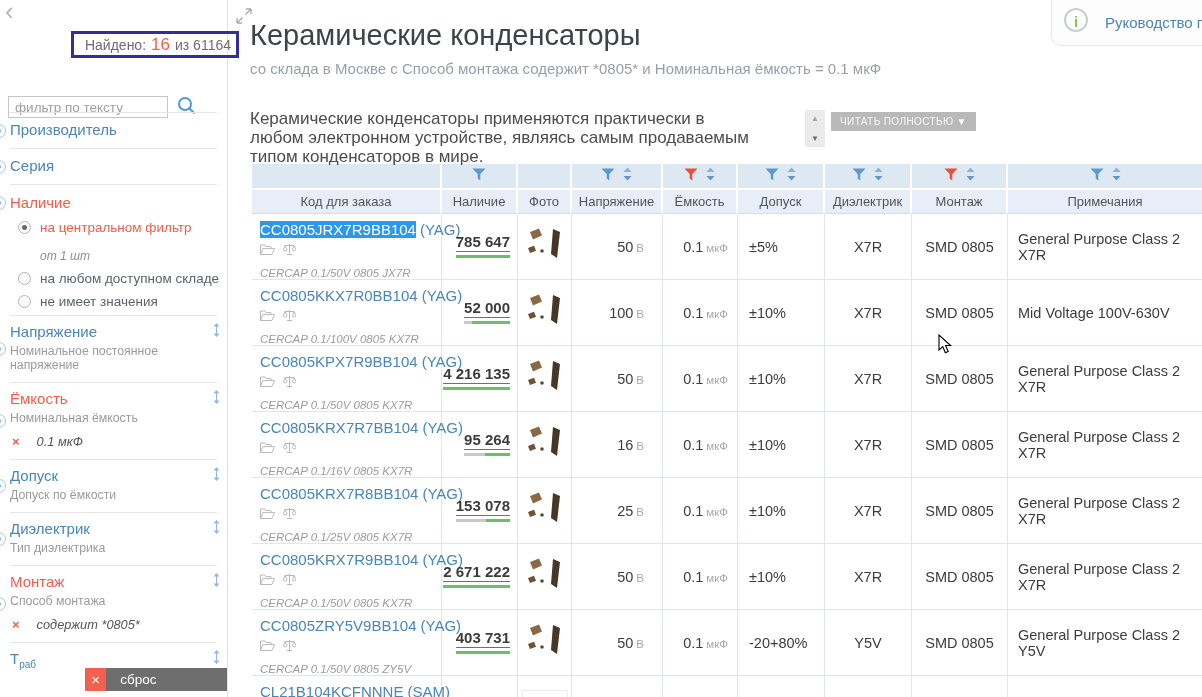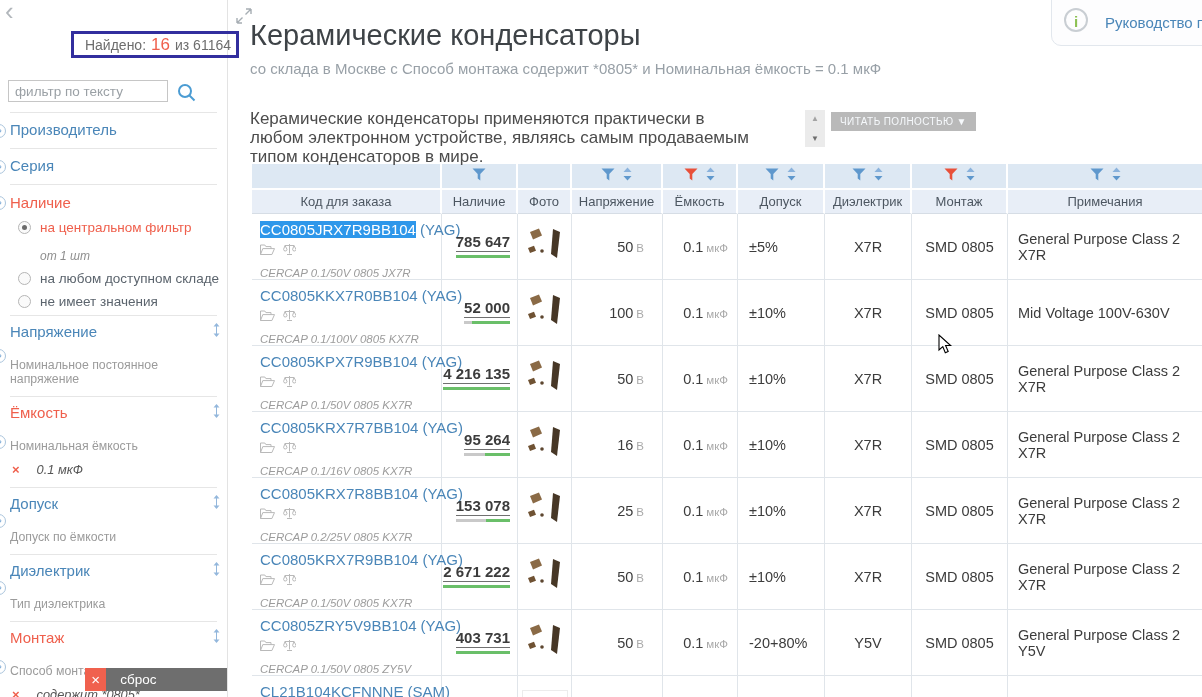--- a/index.html
+++ b/index.html
@@ -4,21 +4,21 @@
 <style>
   *{box-sizing:border-box;}
   body{margin:0;font-family:"Liberation Sans","DejaVu Sans",sans-serif;background:#fff;}
   .page{position:relative;width:1202px;height:697px;overflow:hidden;background:#fff;}
 
   
   .sidebar{position:absolute;left:0;top:0;width:228px;height:697px;border-right:1px solid #e3e3e3;}
   .collapse{position:absolute;left:5px;top:-4px;font-size:26px;color:#b2b7bc;cursor:pointer;}
   .found{position:absolute;left:71px;top:31px;width:168px;height:27px;border:3px solid #322e9e;display:flex;align-items:center;justify-content:flex-end;gap:5px;padding-right:5px;font-size:14px;color:#6d6d6d;white-space:nowrap;}
   .f-cnt{color:#ef5f4c;font-size:17px;}
-  .filter-row{position:absolute;left:8px;top:80px;display:flex;align-items:flex-end;gap:9px;}
+  .filter-row{position:absolute;left:8px;top:96px;display:flex;align-items:flex-start;gap:9px;}
   .tfilter{width:160px;height:22px;border:1px solid #c6c6c6;font-size:13.5px;color:#444;padding:0 6px;outline:none;font-family:inherit;}
   .tfilter::placeholder{color:#9aa0a5;}
   .mag svg{display:block;}
   .side-scroll{position:absolute;left:0;top:112px;right:0;}
   hr.sep{border:none;border-top:1px solid #e6e6e6;margin:0 10px;}
   .slink{position:relative;padding:8px 0 9px 10px;}
   .slink a{color:#4a86b8;font-size:15px;text-decoration:none;cursor:pointer;}
   .badge{position:absolute;left:-8px;top:50%;transform:translateY(-50%);width:14px;height:14px;border:1px solid #a9c4dc;border-radius:50%;background:#fff;color:#6fa1d2;font-size:10px;line-height:12px;text-align:center;}
   .avail{position:relative;padding:9px 0 6px 10px;}
   .avail>.badge{top:18px;}
@@ -27,21 +27,21 @@
   .opt{display:flex;gap:9px;margin:8px 0 0 8px;align-items:flex-start;font-size:13.5px;color:#5b646d;cursor:pointer;}
   .radio{width:13px;height:13px;border:1px solid #b5b5b5;border-radius:50%;background:#fafafa;display:inline-block;position:relative;flex:none;margin-top:1px;}
   .opt.on .radio::after{content:'';position:absolute;left:3px;top:3px;right:3px;bottom:3px;background:#6b6b6b;border-radius:50%;}
   .opt.on .lbl{color:#ef5f4c;}
   .note{font-style:italic;color:#8e8e8e;font-size:12px;margin-top:14px;}
   .tech-title{margin:15px 0 9px 10px;font-size:19px;color:#a7a7a7;}
   .param{position:relative;padding:7px 0 10px 10px;}
   .pname{color:#4a86b8;font-size:15px;text-decoration:none;cursor:pointer;}
   .pname.red{color:#ef5f4c;}
   .pname sub{font-size:10px;}
-  .pdesc{color:#9b9b9b;font-size:12.3px;margin-top:17px;}
+  .pdesc{color:#9b9b9b;font-size:12.3px;margin-top:3px;}
   .chip{display:flex;gap:17px;margin:9px 0 0 2px;align-items:center;}
   .chip .x{color:#ef5f4c;font-weight:bold;font-size:13px;cursor:pointer;}
   .chipval{font-style:italic;font-size:12.8px;color:#555;}
   .updown{position:absolute;right:6px;top:7px;cursor:pointer;}
   .reset{position:absolute;left:85px;bottom:6px;display:flex;height:23px;cursor:pointer;}
   .reset-x{width:23px;background:#f0614e;color:#fff;font-size:15px;line-height:23px;text-align:center;}
   .reset-lbl{background:#6e6e6e;color:#fff;font-size:13.5px;line-height:23px;padding:0 14px;}
 
   
   main{position:absolute;left:229px;top:0;width:975px;height:697px;}
@@ -418,21 +418,21 @@
                 <span class="ric"><svg width="15" height="12" viewBox="0 0 15 12" fill="none" stroke="#b9b9b9">
                     <path d="M0.5 10.5 V1 h4.3 l1.1 1.6 H11 v2"></path>
                     <path d="M2.8 4.6 h11.7 l-2.6 5.9 H0.5 Z"></path>
                   </svg></span>
                 <span class="ric"><svg width="13" height="13" viewBox="0 0 13 13" fill="none" stroke="#b9b9b9">
                     <path d="M6.5 1 v9.5 M4 11.5 h5 M2 2.5 h9"></path>
                     <path d="M2 2.5 l-1.4 3.8 a1.7 1.7 0 0 0 3.4 0 Z"></path>
                     <path d="M11 2.5 l-1.4 3.8 a1.7 1.7 0 0 0 3.4 0 Z"></path>
                   </svg></span>
               </div>
-              <div class="series">CERCAP 0.2/25V 0805 KX7R</div>
+              <div class="series">CERCAP 0.1/25V 0805 KX7R</div>
             </td>
             <td class="c-qty"><span class="qtywrap"><a class="qty">153 078</a><span class="bar">
                   <i style="width:55%"></i>
                 </span></span></td>
             <td class="c-photo"><span class="ph"><svg width="42" height="40" viewBox="0 0 42 40">
                   <path d="M6 7 l9 -3.5 3 7 -9 4 z" fill="#8a6a46"></path>
                   <path d="M4 23 l6 -2.2 2 5 -6 2.2 z" fill="#6f5233"></path>
                   <circle cx="18" cy="26" r="1.8" fill="#5d4630"></circle>
                   <path d="M29 4 l7 3 -3 26 -6 -4 z" fill="#473726"></path>
                 </svg></span></td>

